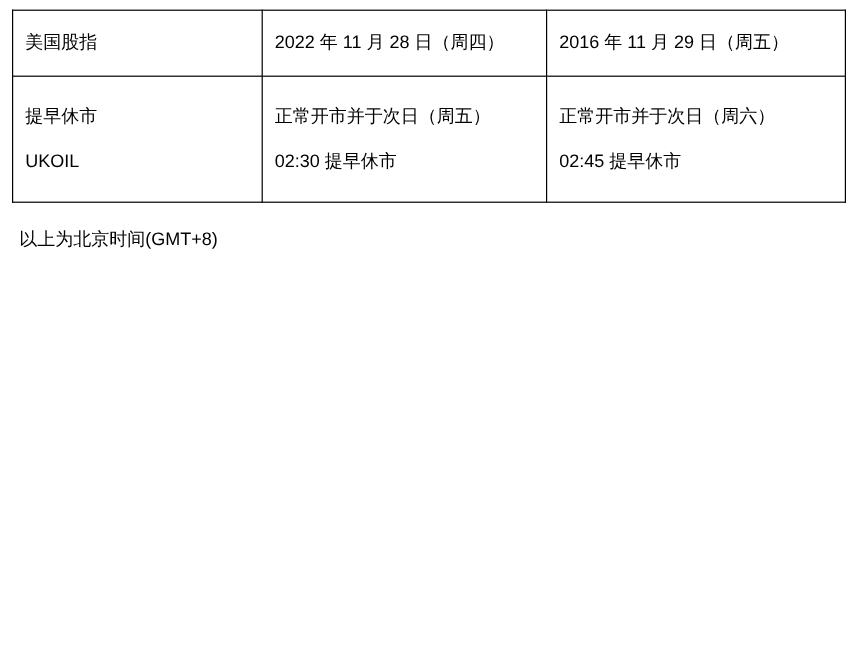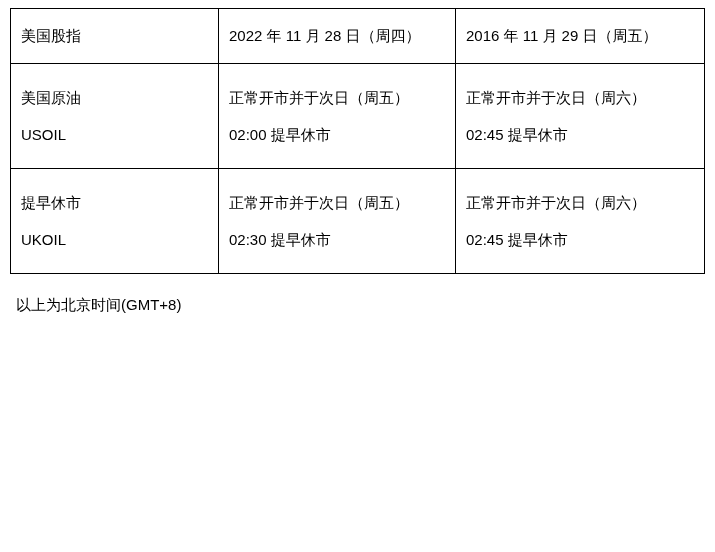--- a/index.html
+++ b/index.html
@@ -76,34 +76,20 @@
         </td>
         <td>
           <div class="cell-line">2022 年 11 月 28 日（周四）</div>
         </td>
         <td>
           <div class="cell-line">2016 年 11 月 29 日（周五）</div>
         </td>
       </tr>
 
 
-      <tr class="data-row">
-        <td>
-          <div class="cell-line">美国原油</div>
-          <div class="cell-line">USOIL</div>
-        </td>
-        <td>
-          <div class="cell-line">正常开市并于次日（周五）</div>
-          <div class="cell-line">02:00 提早休市</div>
-        </td>
-        <td>
-          <div class="cell-line">正常开市并于次日（周六）</div>
-          <div class="cell-line">02:45 提早休市</div>
-        </td>
-      </tr>
 
       <tr class="data-row">
         <td>
           <div class="cell-line">提早休市</div>
           <div class="cell-line">UKOIL</div>
         </td>
         <td>
           <div class="cell-line">正常开市并于次日（周五）</div>
           <div class="cell-line">02:30 提早休市</div>
         </td>

